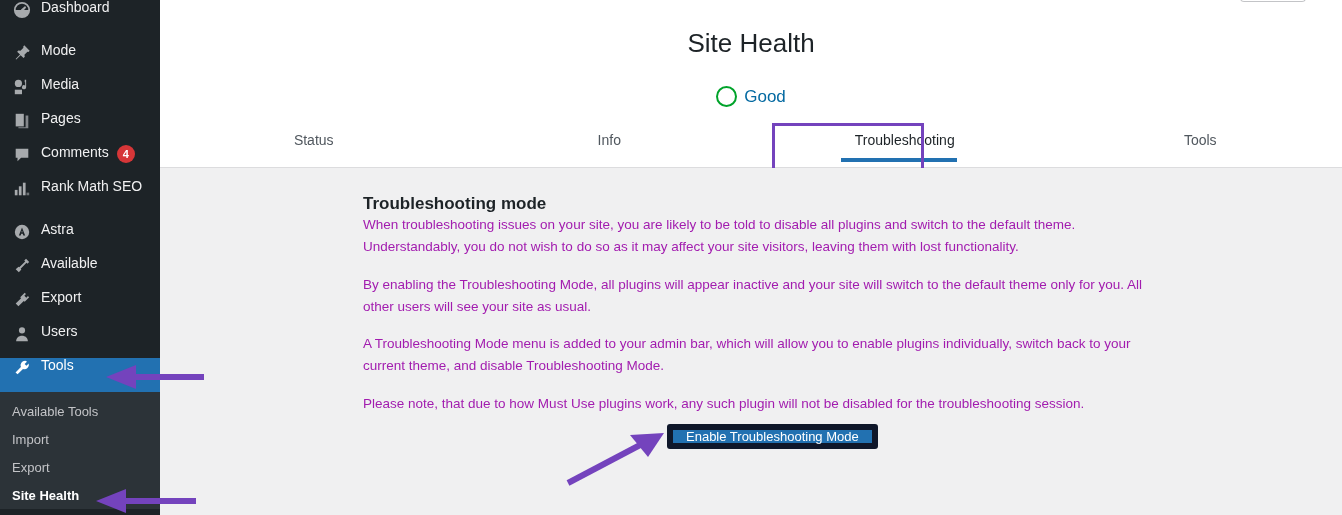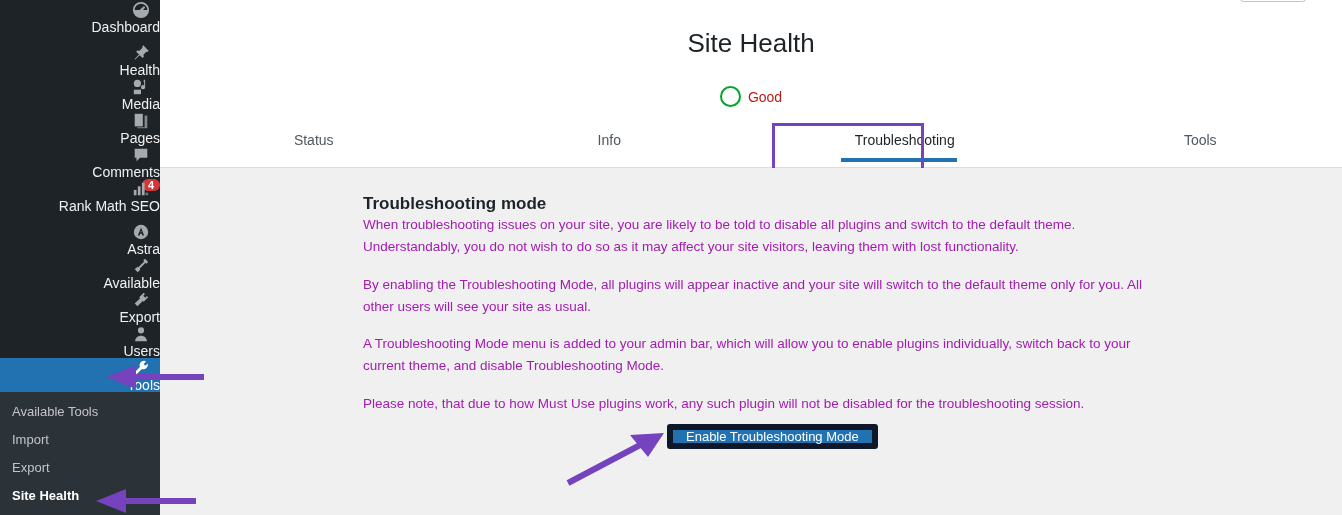--- a/index.html
+++ b/index.html
@@ -13,27 +13,26 @@
 
   
   #sidebar {
     position: absolute; left: 0; top: 0;
     width: 160px; height: 515px;
     background: #1d2327;
     color: #f0f0f1;
   }
   .menu-item {
     position: relative;
-    display: flex; align-items: flex-end;
+    display: flex; align-items: flex-start;
     height: 34px;
     padding-left: 12px;
     font-size: 14px;
     color: #f0f0f1;
     white-space: nowrap;
-    flex-direction: column;
   }
   .menu-item.active { background: #2271b1; color:#fff; }
   .menu-ico {
     width: 20px; height: 20px;
     margin-right: 9px;
     display: flex; align-items: center; justify-content: center;
     flex: 0 0 20px;
     color: #a7aaad;
   }
   .menu-item.active .menu-ico { color: #fff; }
@@ -51,21 +50,21 @@
   .submenu-item {
     display: flex; align-items: center;
     height: 28px;
     padding-left: 12px;
     font-size: 13px;
     color: #c3c4c7;
     background: #2c3338;
   }
   .submenu-item.current { color: #fff; font-weight: 600; }
   .menu-gap { height: 9px; background:#1d2327; }
-  .sub-wrap { background:#2c3338; padding: 5px 0 6px 0; }
+  .sub-wrap { background:#2c3338; padding: 5px 0 0 0; }
 
   
   #main { position: absolute; left: 160px; top: 0; width: 1182px; height: 515px; }
   #header-area {
     position: absolute; left:0; top:0; width: 1182px; height: 168px;
     background: #fff;
     border-bottom: 1px solid #dcdcde;
   }
   #content-area {
     position: absolute; left:0; top:168px; width:1182px; height:347px;
@@ -93,21 +92,21 @@
   #health-status {
     position: absolute; left:0; right:0; top: 86px;
     display: flex; align-items: center; justify-content: center;
     gap: 7px;
   }
   #health-ring {
     width: 21px; height: 21px;
     border: 2px solid #00a32a;
     border-radius: 50%;
   }
-  #health-label { font-size: 14px; color: #b91c1c; }
+  #health-label { font-size: 17px; color: #0369a1; }
 
   #tabs {
     position: absolute; left: 0; top: 126px; width: 1182px;
     display: flex;
   }
   .tab {
     flex: 1 1 0;
     text-align: center;
     font-size: 14px;
     color: #50575e;
@@ -183,21 +182,21 @@
     </div>
 
     <div class="menu-gap"></div>
 
     <div class="menu-item">
       <span class="menu-ico">
         <svg width="18" height="18" viewBox="0 0 20 20" fill="currentColor">
             <path d="M12.5 1.5l6 6-1.4 1.4-1.1-.3-3.3 3.3.4 2.3-1.4 1.4-3.2-3.2-4.9 4.9-.7-.7 4.9-4.9-3.2-3.2L6 7.1l2.3.4 3.3-3.3-.3-1.1 1.2-1.6z"></path>
           </svg>
       </span>
-      <span class="menu-label">Health</span>
+      <span class="menu-label">Mode</span>
     </div>
 
     <div class="menu-item">
       <span class="menu-ico">
         <svg width="18" height="18" viewBox="0 0 20 20" fill="currentColor">
             <circle cx="6" cy="6" r="4"></circle>
             <path d="M13 2h1.6v8.2a2.3 2.3 0 11-1.1-2V4.6H13z"></path>
             <path d="M2 13h8v5H2z"></path>
           </svg>
       </span>

